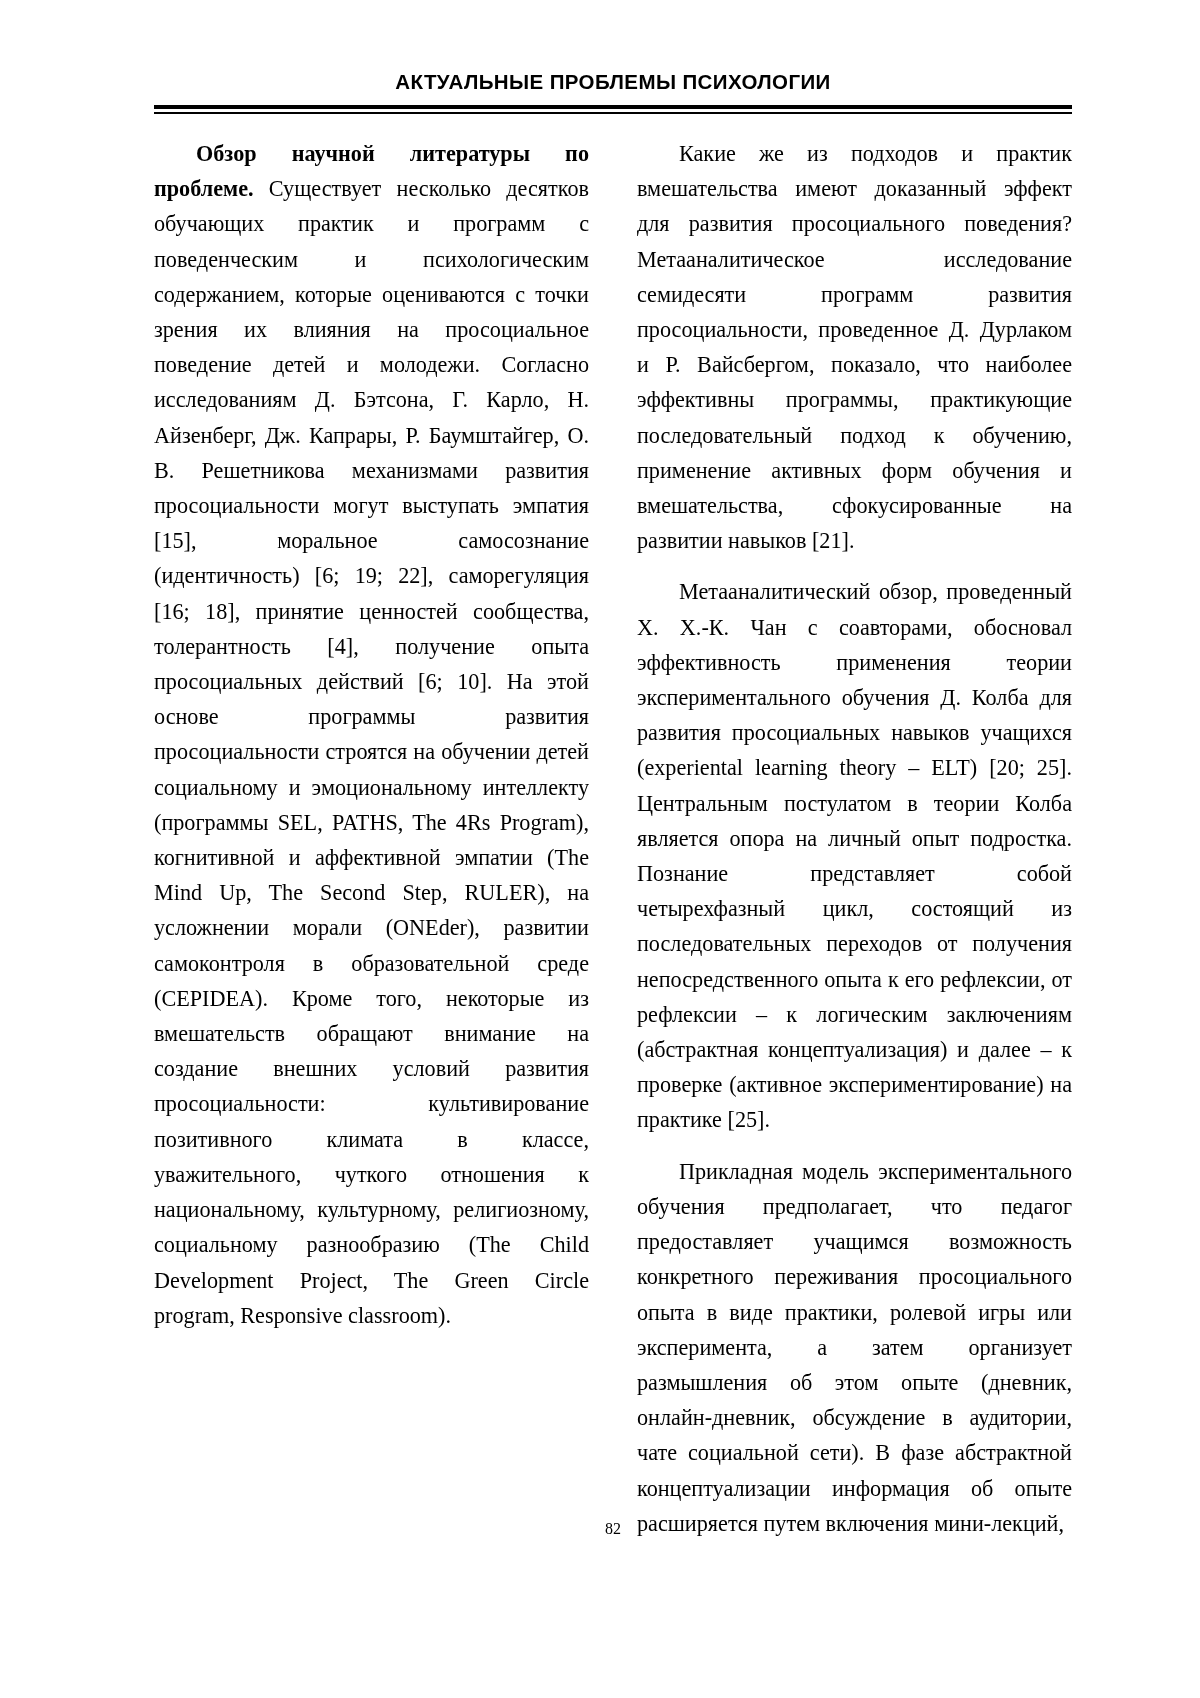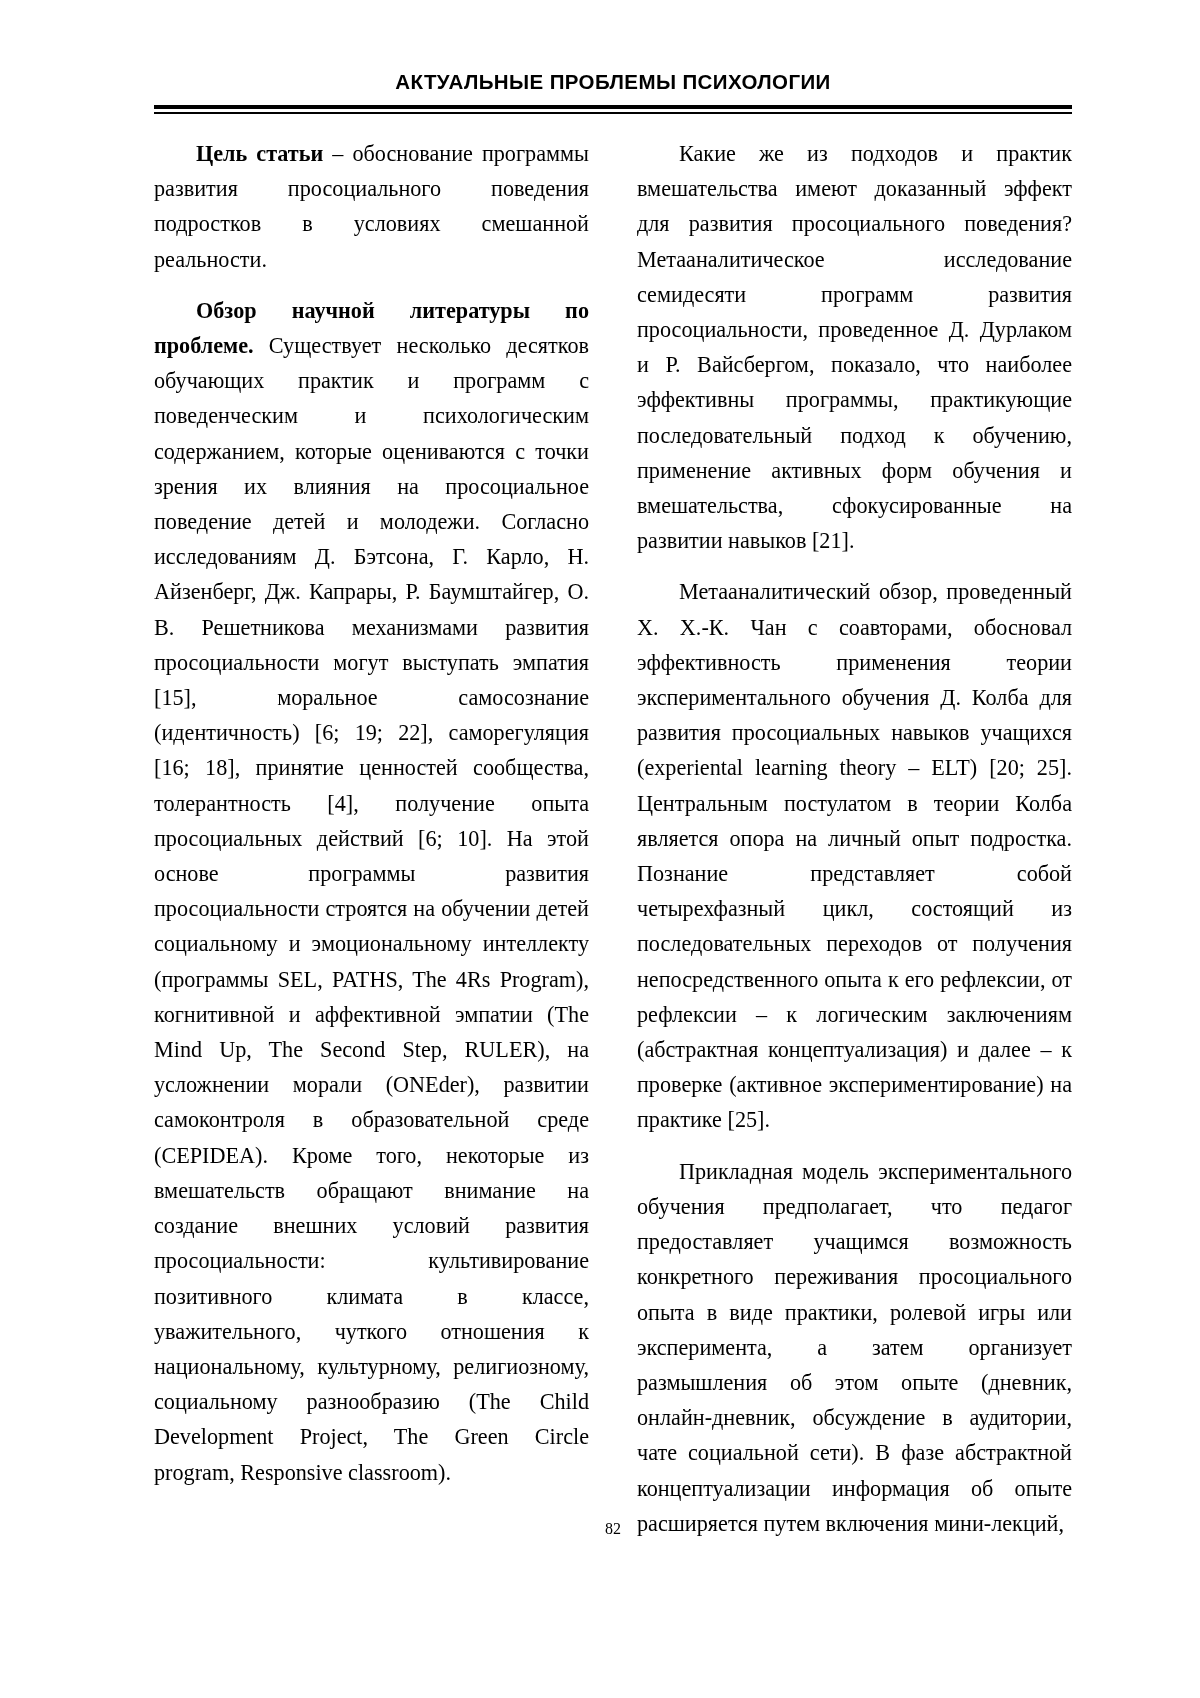--- a/index.html
+++ b/index.html
@@ -99,21 +99,20 @@
 
   <div class="rule-wrap">
     <div class="rule-thick"></div>
     <div class="rule-gap"></div>
     <div class="rule-thin"></div>
   </div>
 
   <div class="columns">
 
     <div class="col">
-      <p class="para"><b class="lead">Цель статьи</b><span> – обоснование программы развития просоциального поведения подростков в условиях смешанной реальности.</span></p>
       <p class="para"><b class="lead">Обзор научной литературы по проблеме.</b><span> Существует несколько десятков обучающих практик и программ с поведенческим и психологическим содержанием, которые оцениваются с точки зрения их влияния на просоциальное поведение детей и молодежи. Согласно исследованиям Д. Бэтсона, Г. Карло, Н. Айзенберг, Дж. Капрары, Р. Баумштайгер, О. В. Решетникова механизмами развития просоциальности могут выступать эмпатия [15], моральное самосознание (идентичность) [6; 19; 22], саморегуляция [16; 18], принятие ценностей сообщества, толерантность [4], получение опыта просоциальных действий [6; 10]. На этой основе программы развития просоциальности строятся на обучении детей социальному и эмоциональному интеллекту (программы SEL, PATHS, The 4Rs Program), когнитивной и аффективной эмпатии (The Mind Up, The Second Step, RULER), на усложнении морали (ONEder), развитии самоконтроля в образовательной среде (CEPIDEA). Кроме того, некоторые из вмешательств обращают внимание на создание внешних условий развития просоциальности: культивирование позитивного климата в классе, уважительного, чуткого отношения к национальному, культурному, религиозному, социальному разнообразию (The Child Development Project, The Green Circle program, Responsive classroom).</span></p>
     </div>
 
     <div class="col">
       <p class="para"><span>Какие же из подходов и практик вмешательства имеют доказанный эффект для развития просоциального поведения? Метааналитическое исследование семидесяти программ развития просоциальности, проведенное Д. Дурлаком и Р. Вайсбергом, показало, что наиболее эффективны программы, практикующие последовательный подход к обучению, применение активных форм обучения и вмешательства, сфокусированные на развитии навыков [21].</span></p>
       <p class="para"><span>Метааналитический обзор, проведенный Х. Х.-К. Чан с соавторами, обосновал эффективность применения теории экспериментального обучения Д. Колба для развития просоциальных навыков учащихся (experiental learning theory – ELT) [20; 25]. Центральным постулатом в теории Колба является опора на личный опыт подростка. Познание представляет собой четырехфазный цикл, состоящий из последовательных переходов от получения непосредственного опыта к его рефлексии, от рефлексии – к логическим заключениям (абстрактная концептуализация) и далее – к проверке (активное экспериментирование) на практике [25].</span></p>
       <p class="para"><span>Прикладная модель экспериментального обучения предполагает, что педагог предоставляет учащимся возможность конкретного переживания просоциального опыта в виде практики, ролевой игры или эксперимента, а затем организует размышления об этом опыте (дневник, онлайн-дневник, обсуждение в аудитории, чате социальной сети). В фазе абстрактной концептуализации информация об опыте расширяется путем включения мини-лекций,</span></p>
     </div>
 
   </div>

